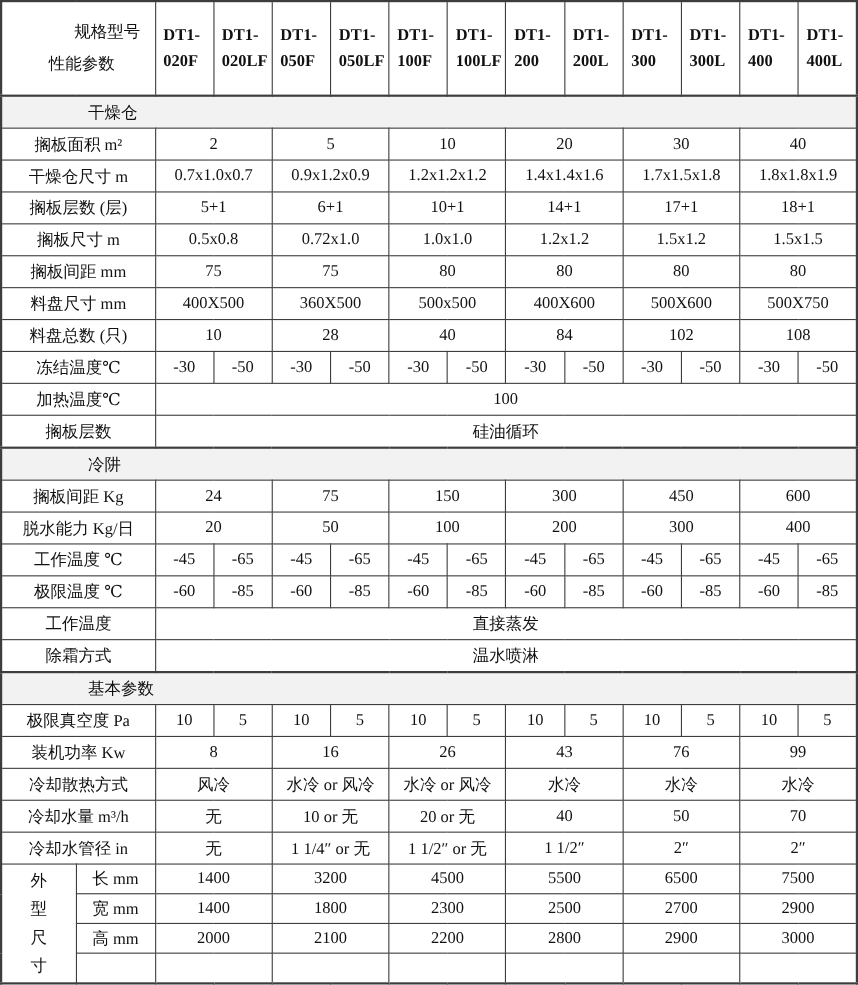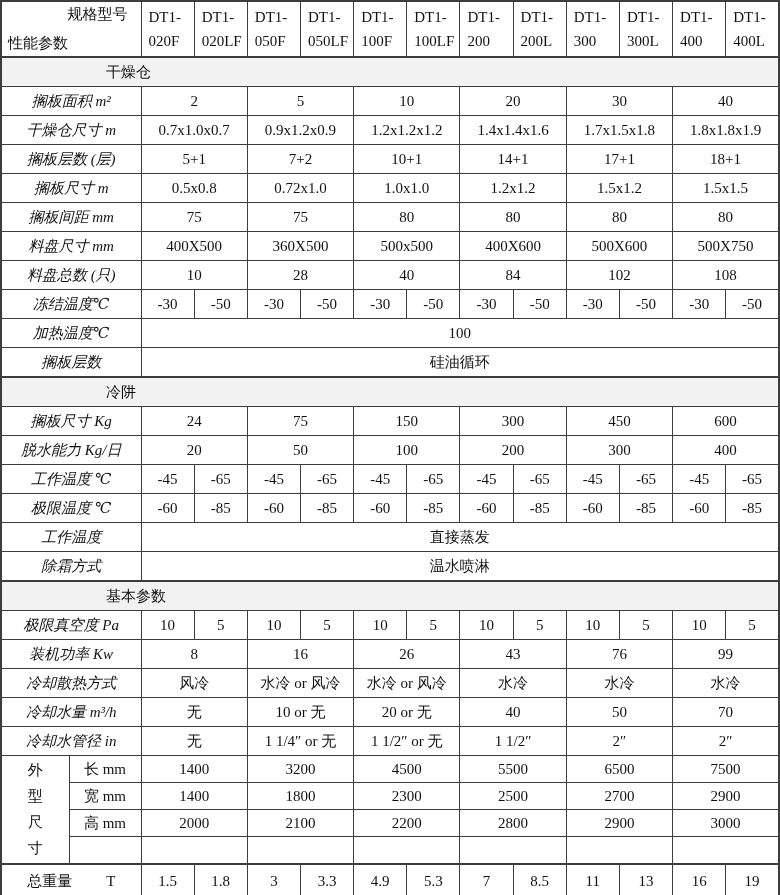--- a/index.html
+++ b/index.html
@@ -19,36 +19,36 @@
     text-align:center;
     font-weight:normal;
     white-space:nowrap;
     overflow:hidden;
     vertical-align:middle;
   }
   
   .spec-table thead th { height:54px; vertical-align:middle; }
   .corner-cell .corner-wrap {
     display:flex; flex-direction:column; justify-content:space-between;
-    height:48px; padding:3px 0;
+    height:48px; padding:18px 0;
   }
   .corner-top { text-align:right; padding-right:13px; }
-  .corner-bottom { text-align:left; padding-left:6px; }
-  .model-cell .mline { text-align:left; padding-left:7px; line-height:24px; }
+  .corner-bottom { text-align:center; padding-left:6px; }
+  .model-cell .mline { text-align:left; padding-left:7px; line-height:24px;font-weight:bold; }
   
   tr.section-row td {
     background:#f2f2f2;
     text-align:left;
-    padding-left:104px;
+    padding-left:78px;
     border-top:2px solid #3d3d3d;
   }
   
   .val-c { text-align:center; }
   .val-l { text-align:left; padding-left:9px;margin-top:13px; }
-  .label-cell { text-align:center;font-style:italic; }
+  .label-cell { text-align:center; }
   .sublabel-cell { text-align:left; padding-left:9px; }
   
   tr.dim-row td { height:26px; }
   .vert-cell { vertical-align:middle; }
   .vert-wrap {
     display:flex; flex-direction:column; justify-content:space-around;
     align-items:center; height:104px;
   }
   
   tr.weight-row td { height:33px; border-top:2px solid #3d3d3d; }
@@ -153,21 +153,21 @@
         <td class="val-c" colspan="2">0.7x1.0x0.7</td>
         <td class="val-c" colspan="2">0.9x1.2x0.9</td>
         <td class="val-c" colspan="2">1.2x1.2x1.2</td>
         <td class="val-c" colspan="2">1.4x1.4x1.6</td>
         <td class="val-c" colspan="2">1.7x1.5x1.8</td>
         <td class="val-c" colspan="2">1.8x1.8x1.9</td>
       </tr>
       <tr>
         <td class="label-cell" colspan="2">搁板层数 (层)</td>
         <td class="val-c" colspan="2">5+1</td>
-        <td class="val-c" colspan="2">7+2</td>
+        <td class="val-c" colspan="2">6+1</td>
         <td class="val-c" colspan="2">10+1</td>
         <td class="val-c" colspan="2">14+1</td>
         <td class="val-c" colspan="2">17+1</td>
         <td class="val-c" colspan="2">18+1</td>
       </tr>
       <tr>
         <td class="label-cell" colspan="2">搁板尺寸 m</td>
         <td class="val-c" colspan="2">0.5x0.8</td>
         <td class="val-c" colspan="2">0.72x1.0</td>
         <td class="val-c" colspan="2">1.0x1.0</td>
@@ -222,21 +222,21 @@
         <td class="val-c" colspan="12">100</td>
       </tr>
       <tr>
         <td class="label-cell" colspan="2">搁板层数</td>
         <td class="val-c" colspan="12">硅油循环</td>
       </tr>
       <tr class="section-row">
         <td class="section-cell" colspan="14">冷阱</td>
       </tr>
       <tr>
-        <td class="label-cell" colspan="2">搁板尺寸 Kg</td>
+        <td class="label-cell" colspan="2">搁板间距 Kg</td>
         <td class="val-c" colspan="2">24</td>
         <td class="val-c" colspan="2">75</td>
         <td class="val-c" colspan="2">150</td>
         <td class="val-c" colspan="2">300</td>
         <td class="val-c" colspan="2">450</td>
         <td class="val-c" colspan="2">600</td>
       </tr>
       <tr>
         <td class="label-cell" colspan="2">脱水能力 Kg/日</td>
         <td class="val-c" colspan="2">20</td>

